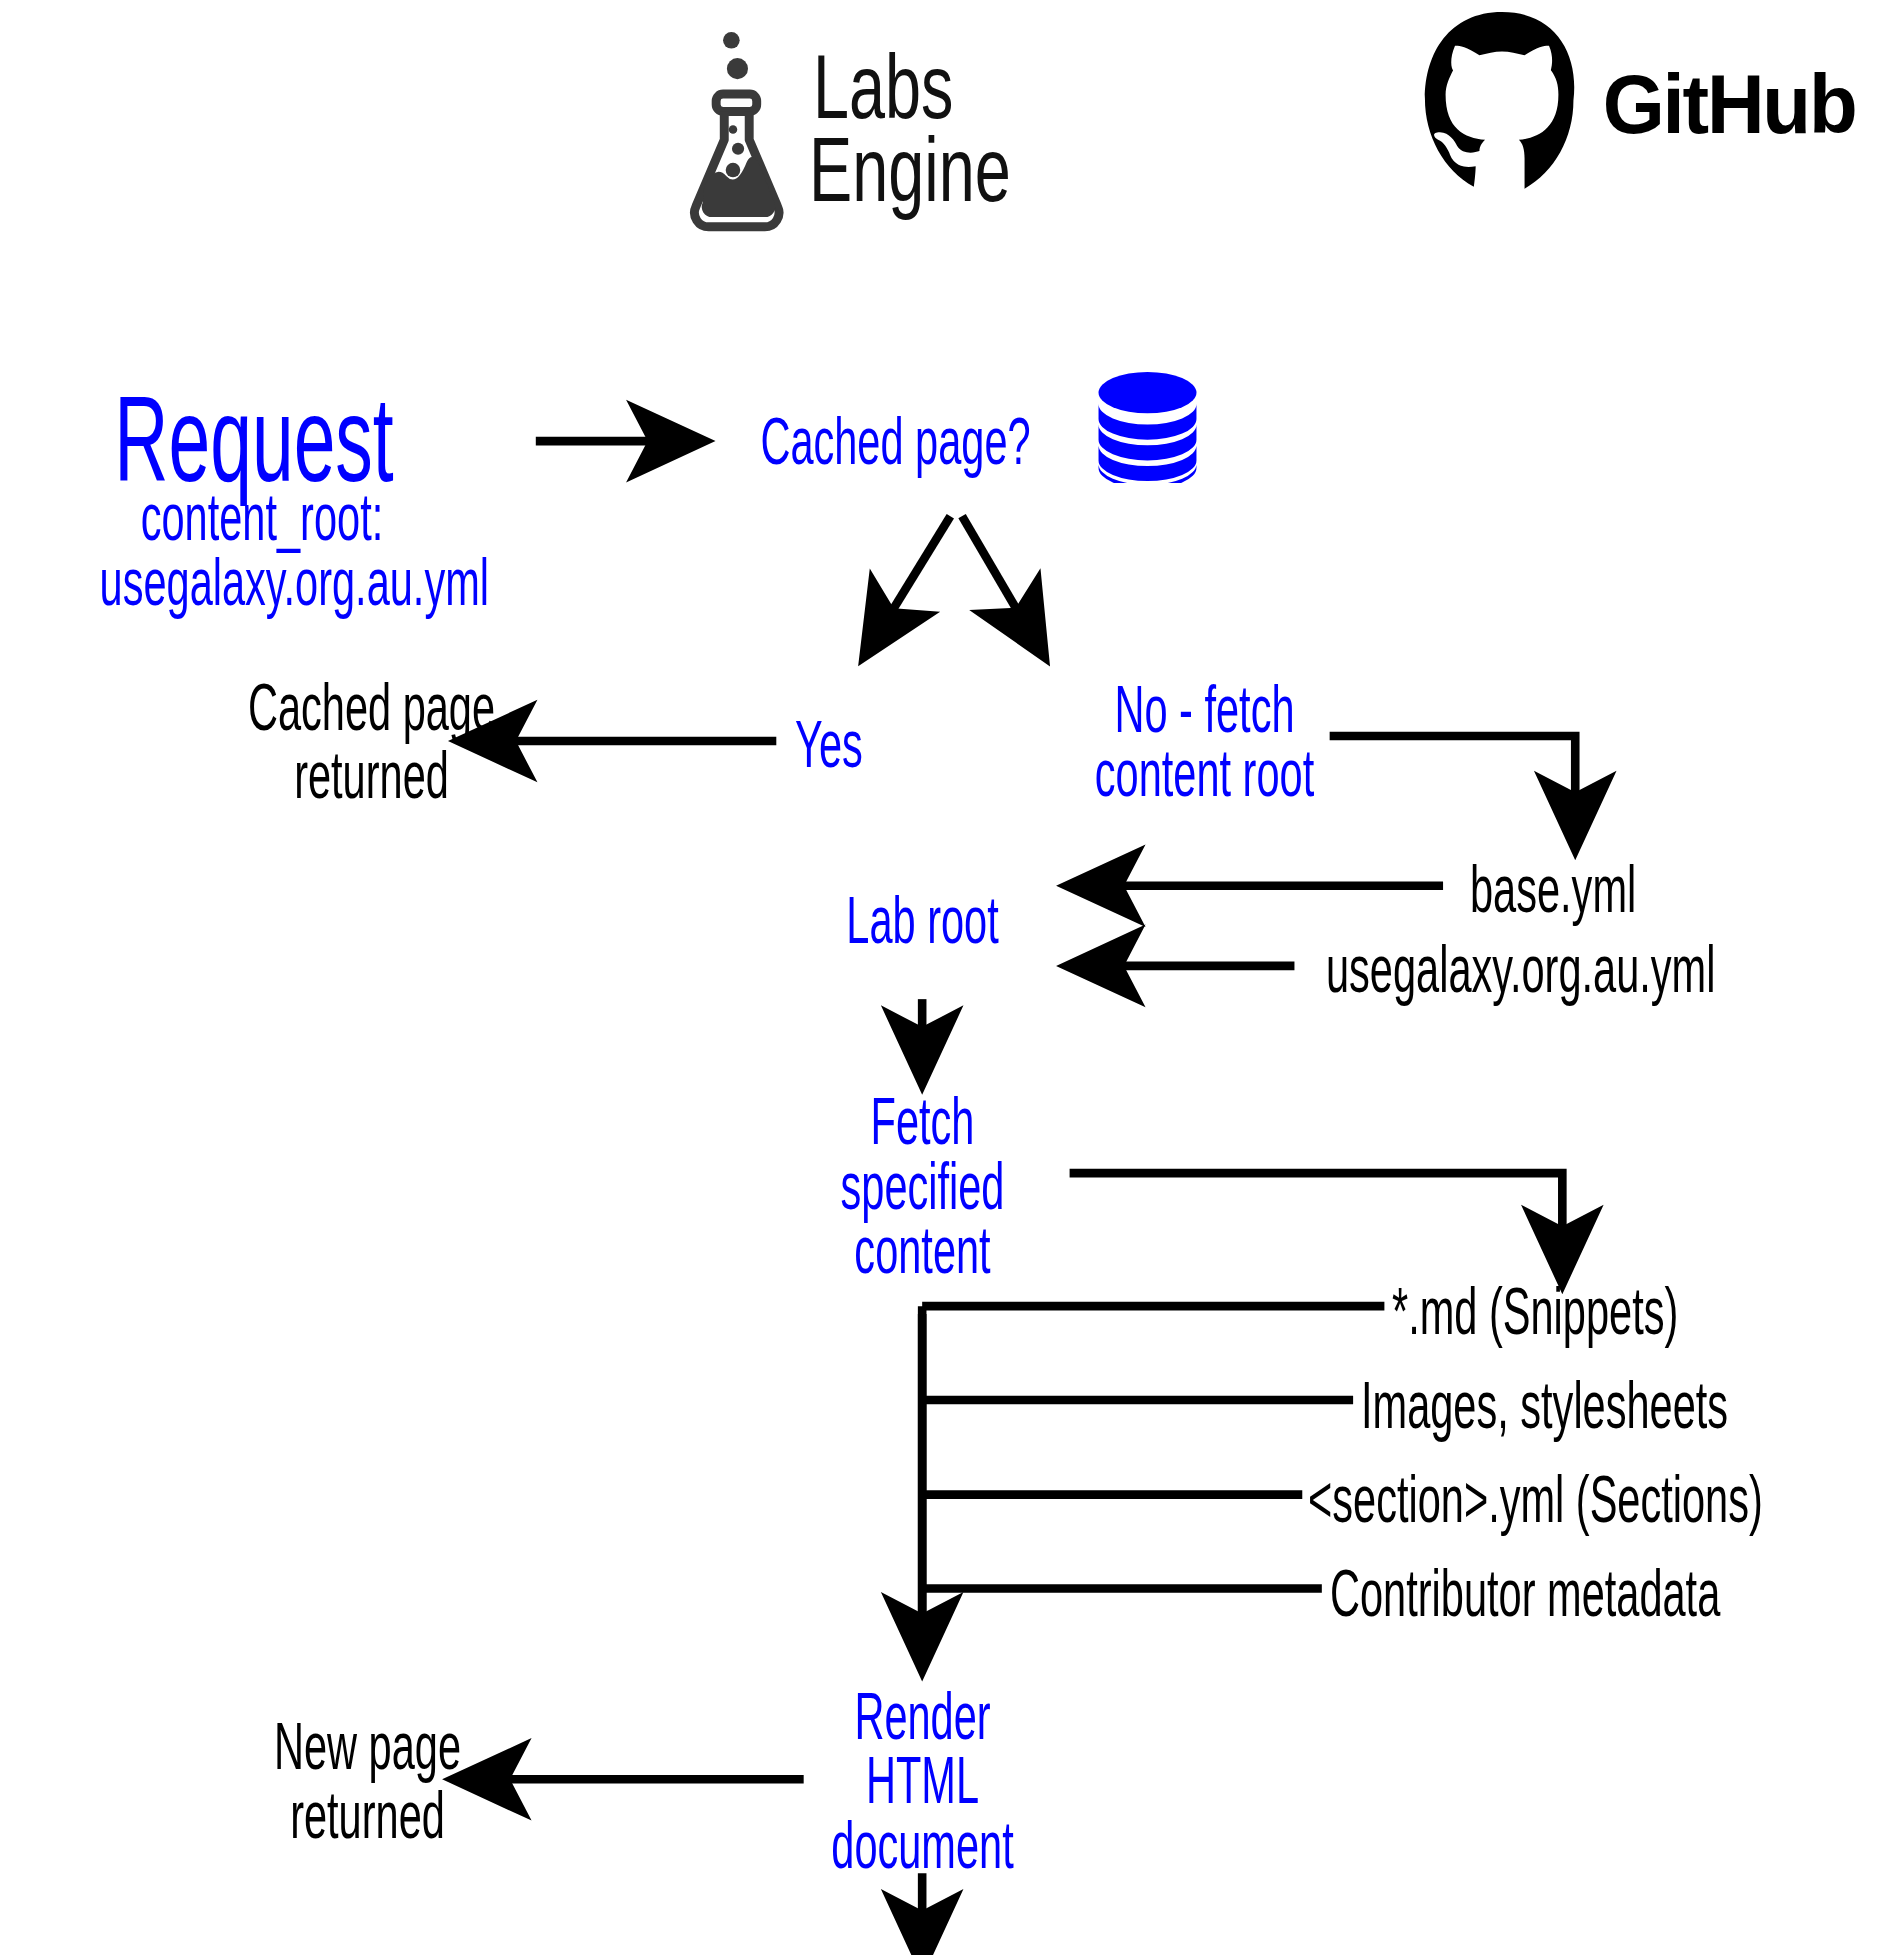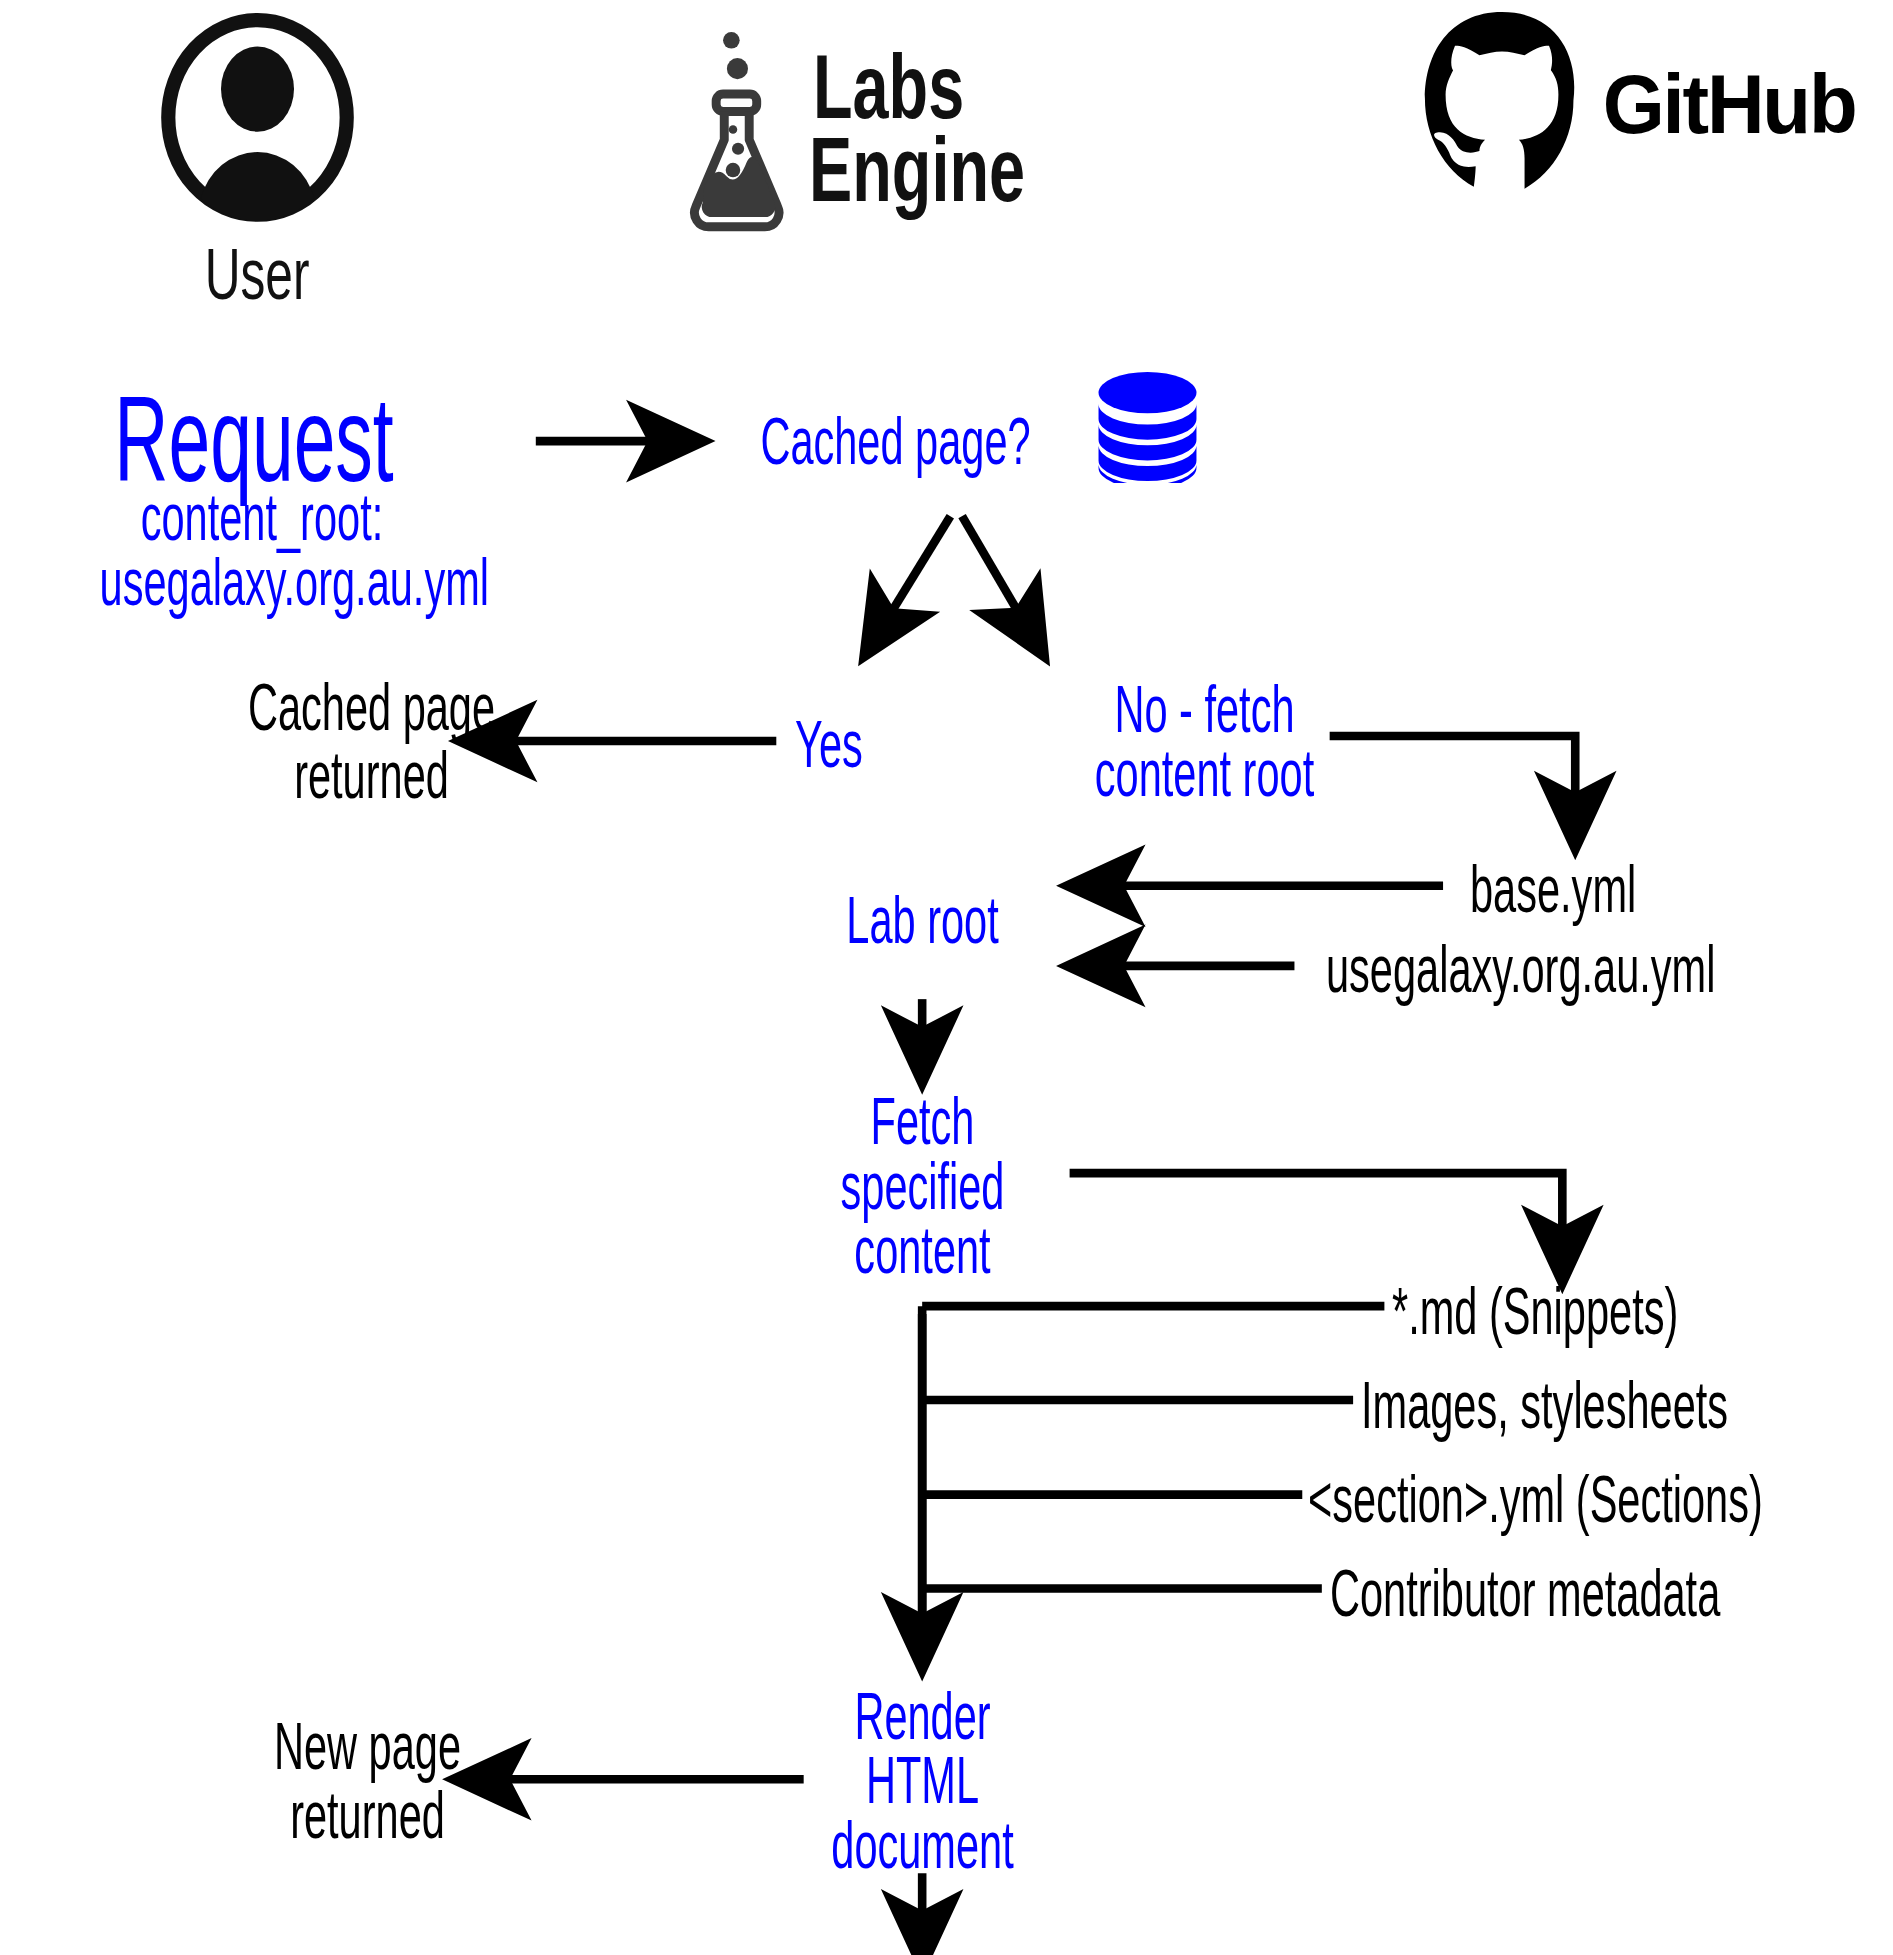--- a/index.html
+++ b/index.html
@@ -56,21 +56,20 @@
   .labs-wrap {
     display: flex;
     flex-direction: row;
     align-items: center;
   }
   .labs-text {
     display: flex;
     flex-direction: column;
     align-items: flex-start;
     margin-left: 7px;
-    font-weight: bold;
   }
   .labs-line {
     font-size: 90px;
     line-height: 0.92;
     color: #111111;
     transform: scaleX(0.72);
     transform-origin: left center;
     white-space: pre;
   }
   .labs-line.second { font-size: 90px; margin-left: -3.9px; }
@@ -135,28 +134,20 @@
 
     <g stroke="#000000" fill="none" stroke-width="22">
       <path d="M2358,3340 L2358,4250"></path>
       <path d="M2358,3340 L3540,3340"></path>
       <path d="M2358,3580 L3460,3580"></path>
       <path d="M2358,3822 L3330,3822"></path>
       <path d="M2358,4062 L3380,4062"></path>
     </g>
   </svg>
 
-  <div class="logo" style="left:156px; top:11.7px;">
-    <svg width="203" height="219" viewBox="0 0 100 108">
-      <ellipse cx="50" cy="52" rx="44" ry="48" fill="none" stroke="#111" stroke-width="7"></ellipse>
-      <ellipse cx="50" cy="38" rx="18" ry="21" fill="#111"></ellipse>
-      <path d="M22 92 a29 31 0 0 1 56 0 a44 48 0 0 1 -56 0 Z" fill="#111"></path>
-    </svg>
-    <div class="logo-cap">User</div>
-  </div>
 
   <div class="logo labs-wrap" style="left:677px; top:19.6px;">
     <svg width="129" height="219" viewBox="0 0 62 108">
       <circle cx="26" cy="10" r="4.1" fill="#3a3a3a"></circle>
       <circle cx="29" cy="24" r="5.2" fill="#3a3a3a"></circle>
       <rect x="18.5" y="36.5" width="20" height="8.6" rx="3.4" fill="none" stroke="#3a3a3a" stroke-width="4.4"></rect>
       <path d="M22.5 45 L22.5 59 L8.5 92 a7 7 0 0 0 6.4 10 h27.5 a7 7 0 0 0 6.4 -10 L34.8 59 L34.8 45" fill="none" stroke="#3a3a3a" stroke-width="4.4" stroke-linejoin="round"></path>
       <path d="M12.6 82 q5.5 -11 11 -5 q5 5.5 10 -7 q3 -6 7 3 l6.5 17 a5 5 0 0 1 -4.6 7.2 h-26 a5 5 0 0 1 -4.6 -7.2 Z" fill="#3a3a3a"></path>
       <circle cx="26.8" cy="54" r="2.1" fill="#3a3a3a"></circle>
       <circle cx="29.3" cy="63.5" r="3.0" fill="#3a3a3a"></circle>

